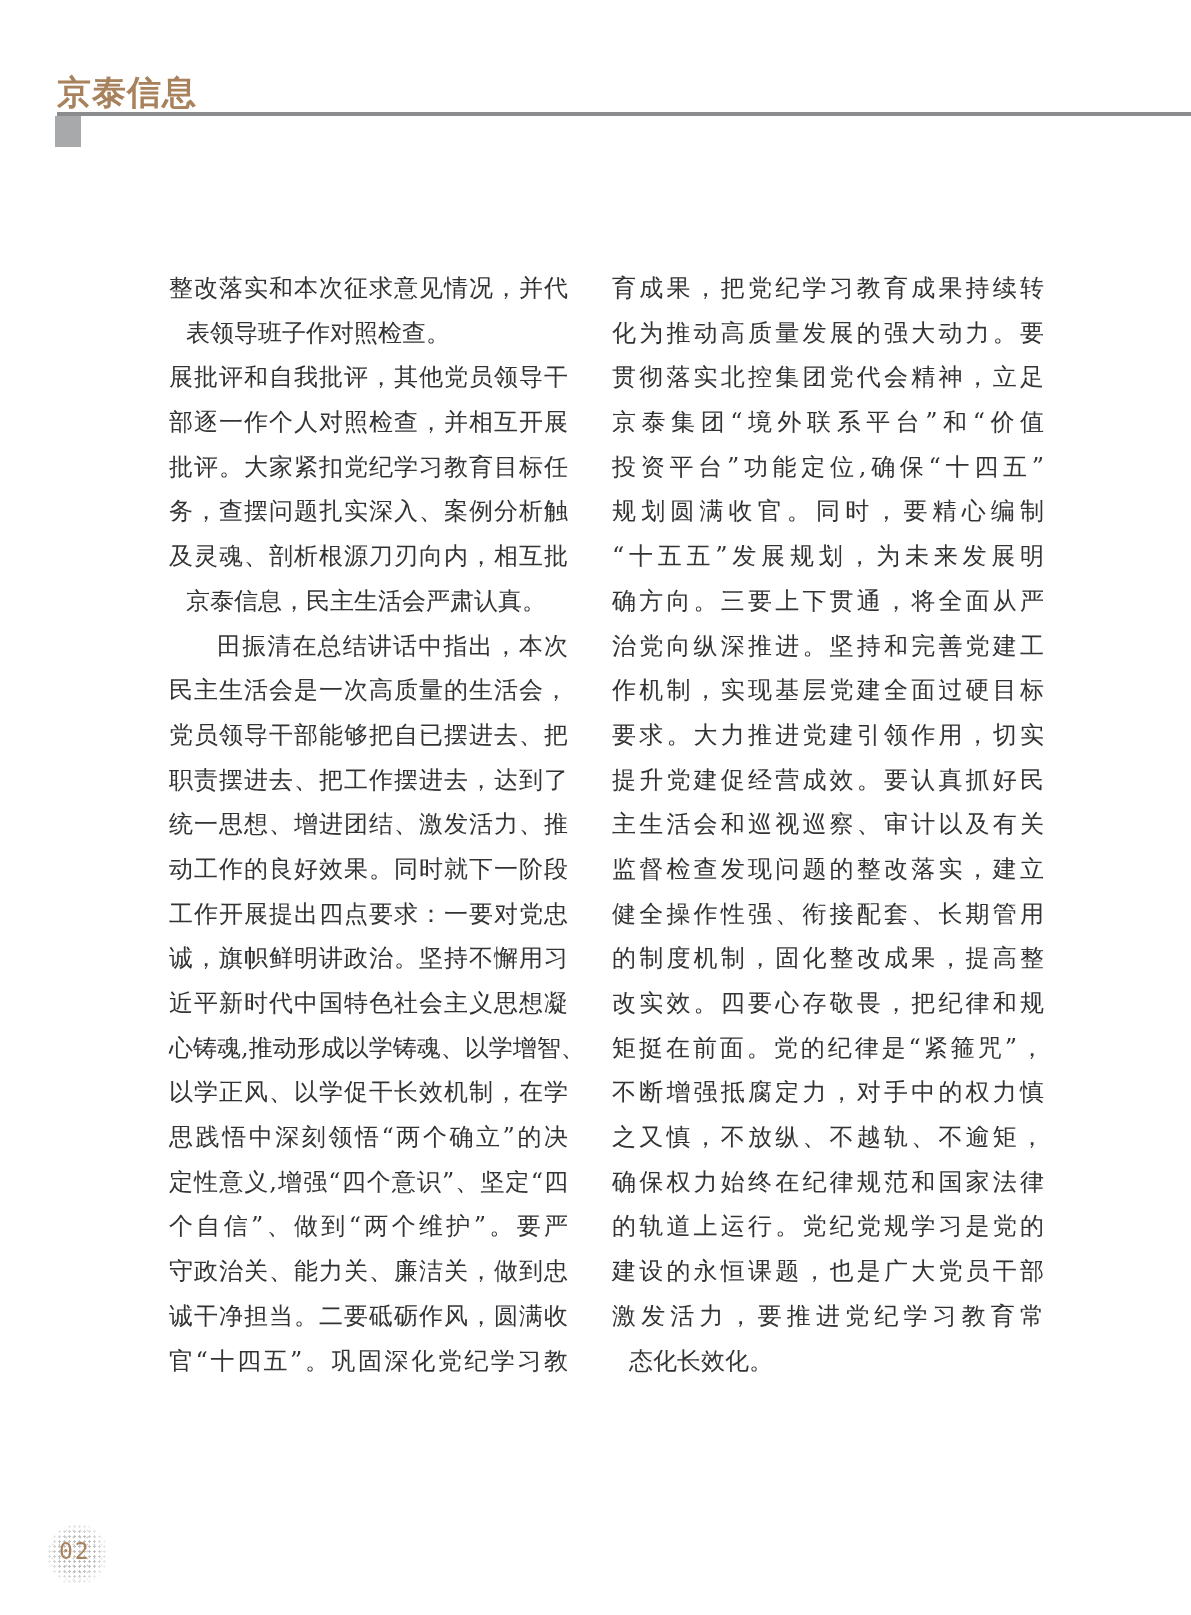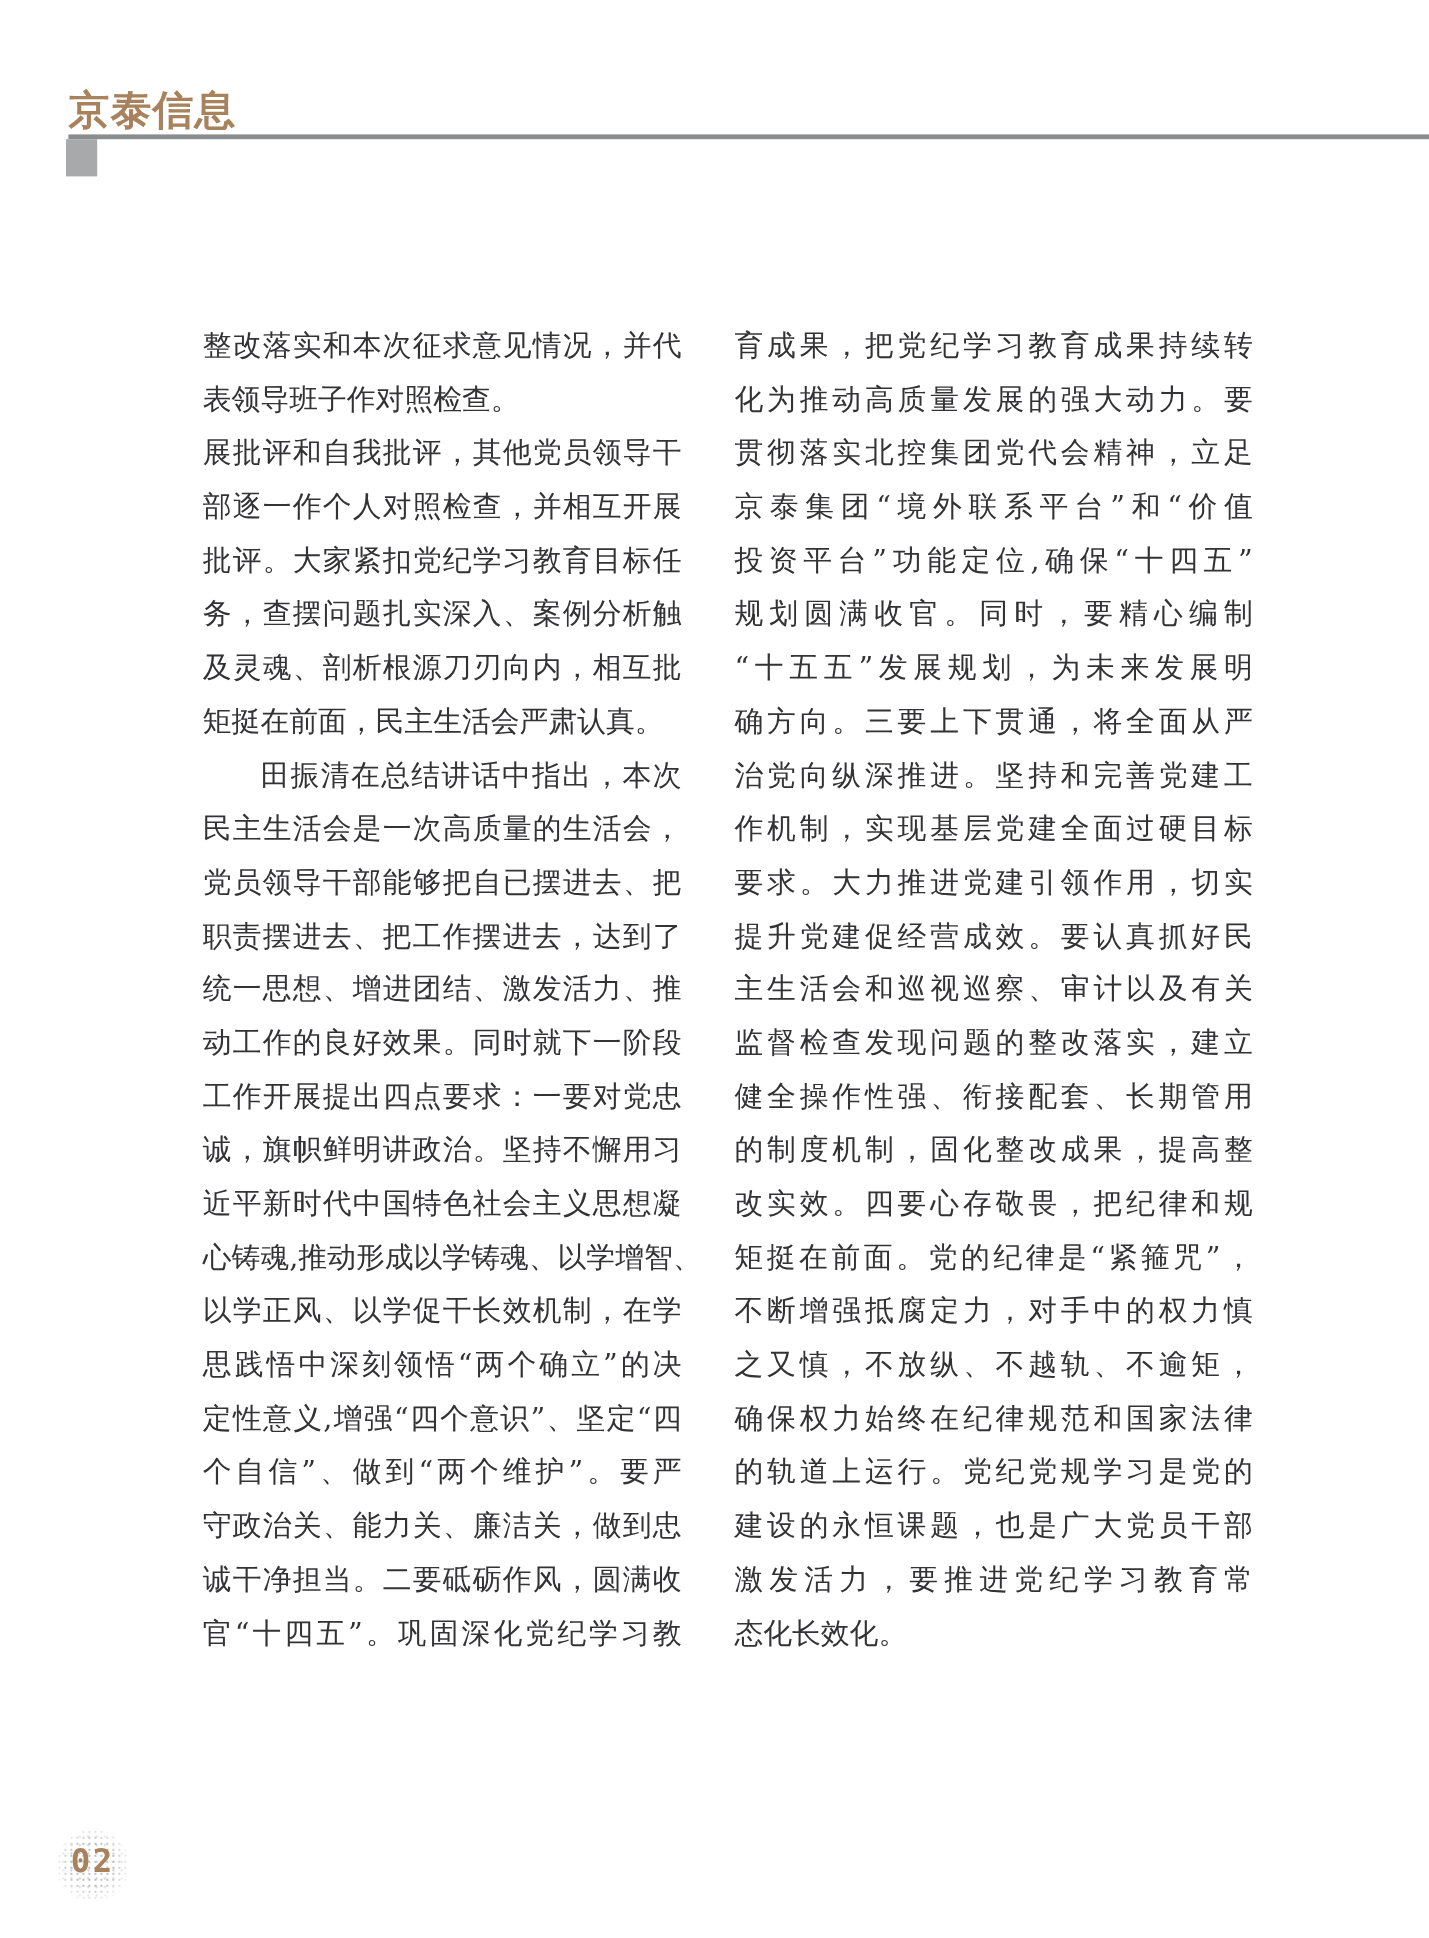--- a/index.html
+++ b/index.html
@@ -52,21 +52,21 @@
   .column.right{ left:612px; width:432px; }
   .line{
     height:44.7px;
     line-height:44.7px;
     text-align:justify;
     text-align-last:justify;
     white-space:nowrap;
     overflow:visible;
   }
   .line.indent{ text-indent:48px; }
-  .line.para-end{ text-align-last:left; }
+  .line.para-end{ text-align-last:left;margin-left:17px; }
   
   .dot-sphere{
     position:absolute;
     left:47px;
     top:1524px;
     width:62px;
     height:62px;
     border-radius:50%;
     background-image:
       radial-gradient(#bfbfbf 1.1px, rgba(255,255,255,0) 1.3px),
@@ -74,22 +74,22 @@
     background-size:5px 5px, 7px 7px;
     background-position:0 0, 2px 3px;
     -webkit-mask-image:radial-gradient(circle at 48% 48%, #000 0%, #000 42%, transparent 74%);
     mask-image:radial-gradient(circle at 48% 48%, #000 0%, #000 42%, transparent 74%);
   }
   .page-number{
     position:absolute;
     left:59px;
     top:1540px;
     font-family:"DejaVu Sans Mono","Liberation Mono",monospace;
-    font-weight:bold;
-    font-size:27px;
+    font-weight:normal;
+    font-size:23px;
     line-height:23px;
     letter-spacing:2px;
     color:#a8825c;
   }
 </style>
 </head>
 <body>
 
 <div class="page">
 
@@ -98,21 +98,21 @@
   <div class="masthead-square"></div>
 
   <div class="column left">
       <div class="line">整改落实和本次征求意见情况，并代</div>
       <div class="line para-end">表领导班子作对照检查。</div>
       <div class="line">展批评和自我批评，其他党员领导干</div>
       <div class="line">部逐一作个人对照检查，并相互开展</div>
       <div class="line">批评。大家紧扣党纪学习教育目标任</div>
       <div class="line">务，查摆问题扎实深入、案例分析触</div>
       <div class="line">及灵魂、剖析根源刀刃向内，相互批</div>
-      <div class="line para-end">矩挺在前面，民主生活会严肃认真。</div>
+      <div class="line para-end">京泰信息，民主生活会严肃认真。</div>
       <div class="line indent">田振清在总结讲话中指出，本次</div>
       <div class="line">民主生活会是一次高质量的生活会，</div>
       <div class="line">党员领导干部能够把自已摆进去、把</div>
       <div class="line">职责摆进去、把工作摆进去，达到了</div>
       <div class="line">统一思想、增进团结、激发活力、推</div>
       <div class="line">动工作的良好效果。同时就下一阶段</div>
       <div class="line">工作开展提出四点要求：一要对党忠</div>
       <div class="line">诚，旗帜鲜明讲政治。坚持不懈用习</div>
       <div class="line">近平新时代中国特色社会主义思想凝</div>
       <div class="line">心铸魂,推动形成以学铸魂、以学增智、</div>

